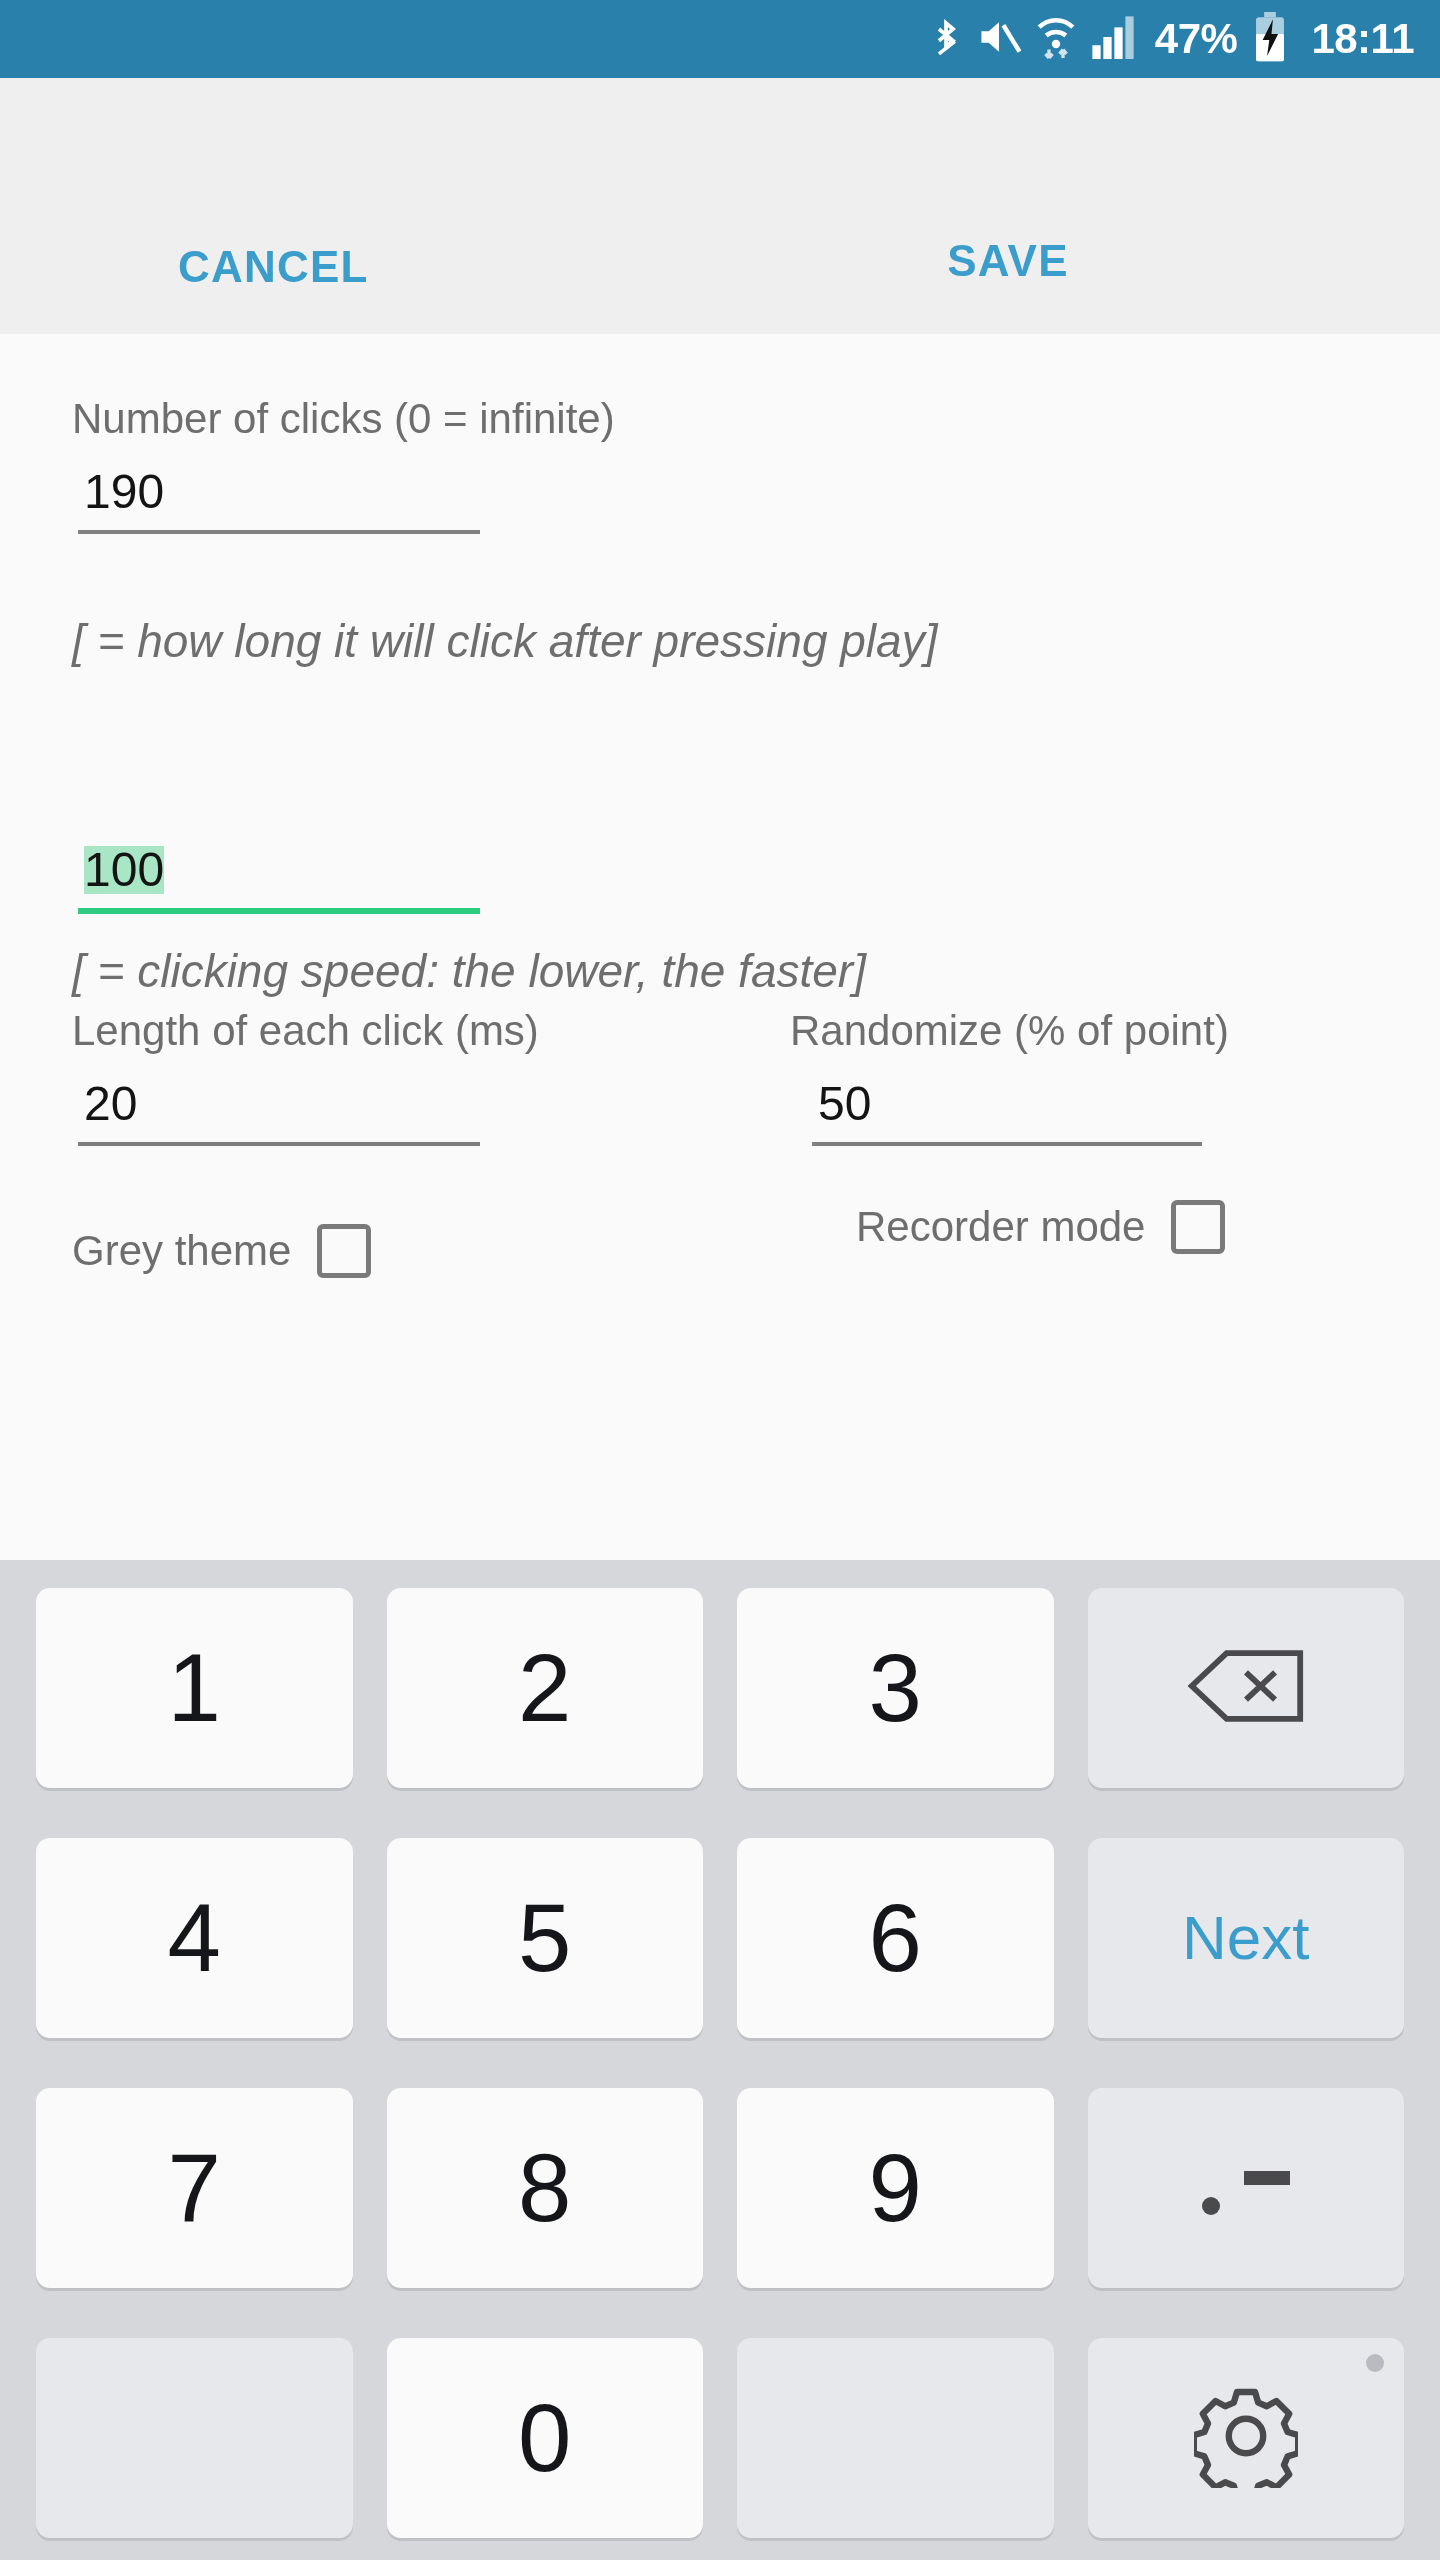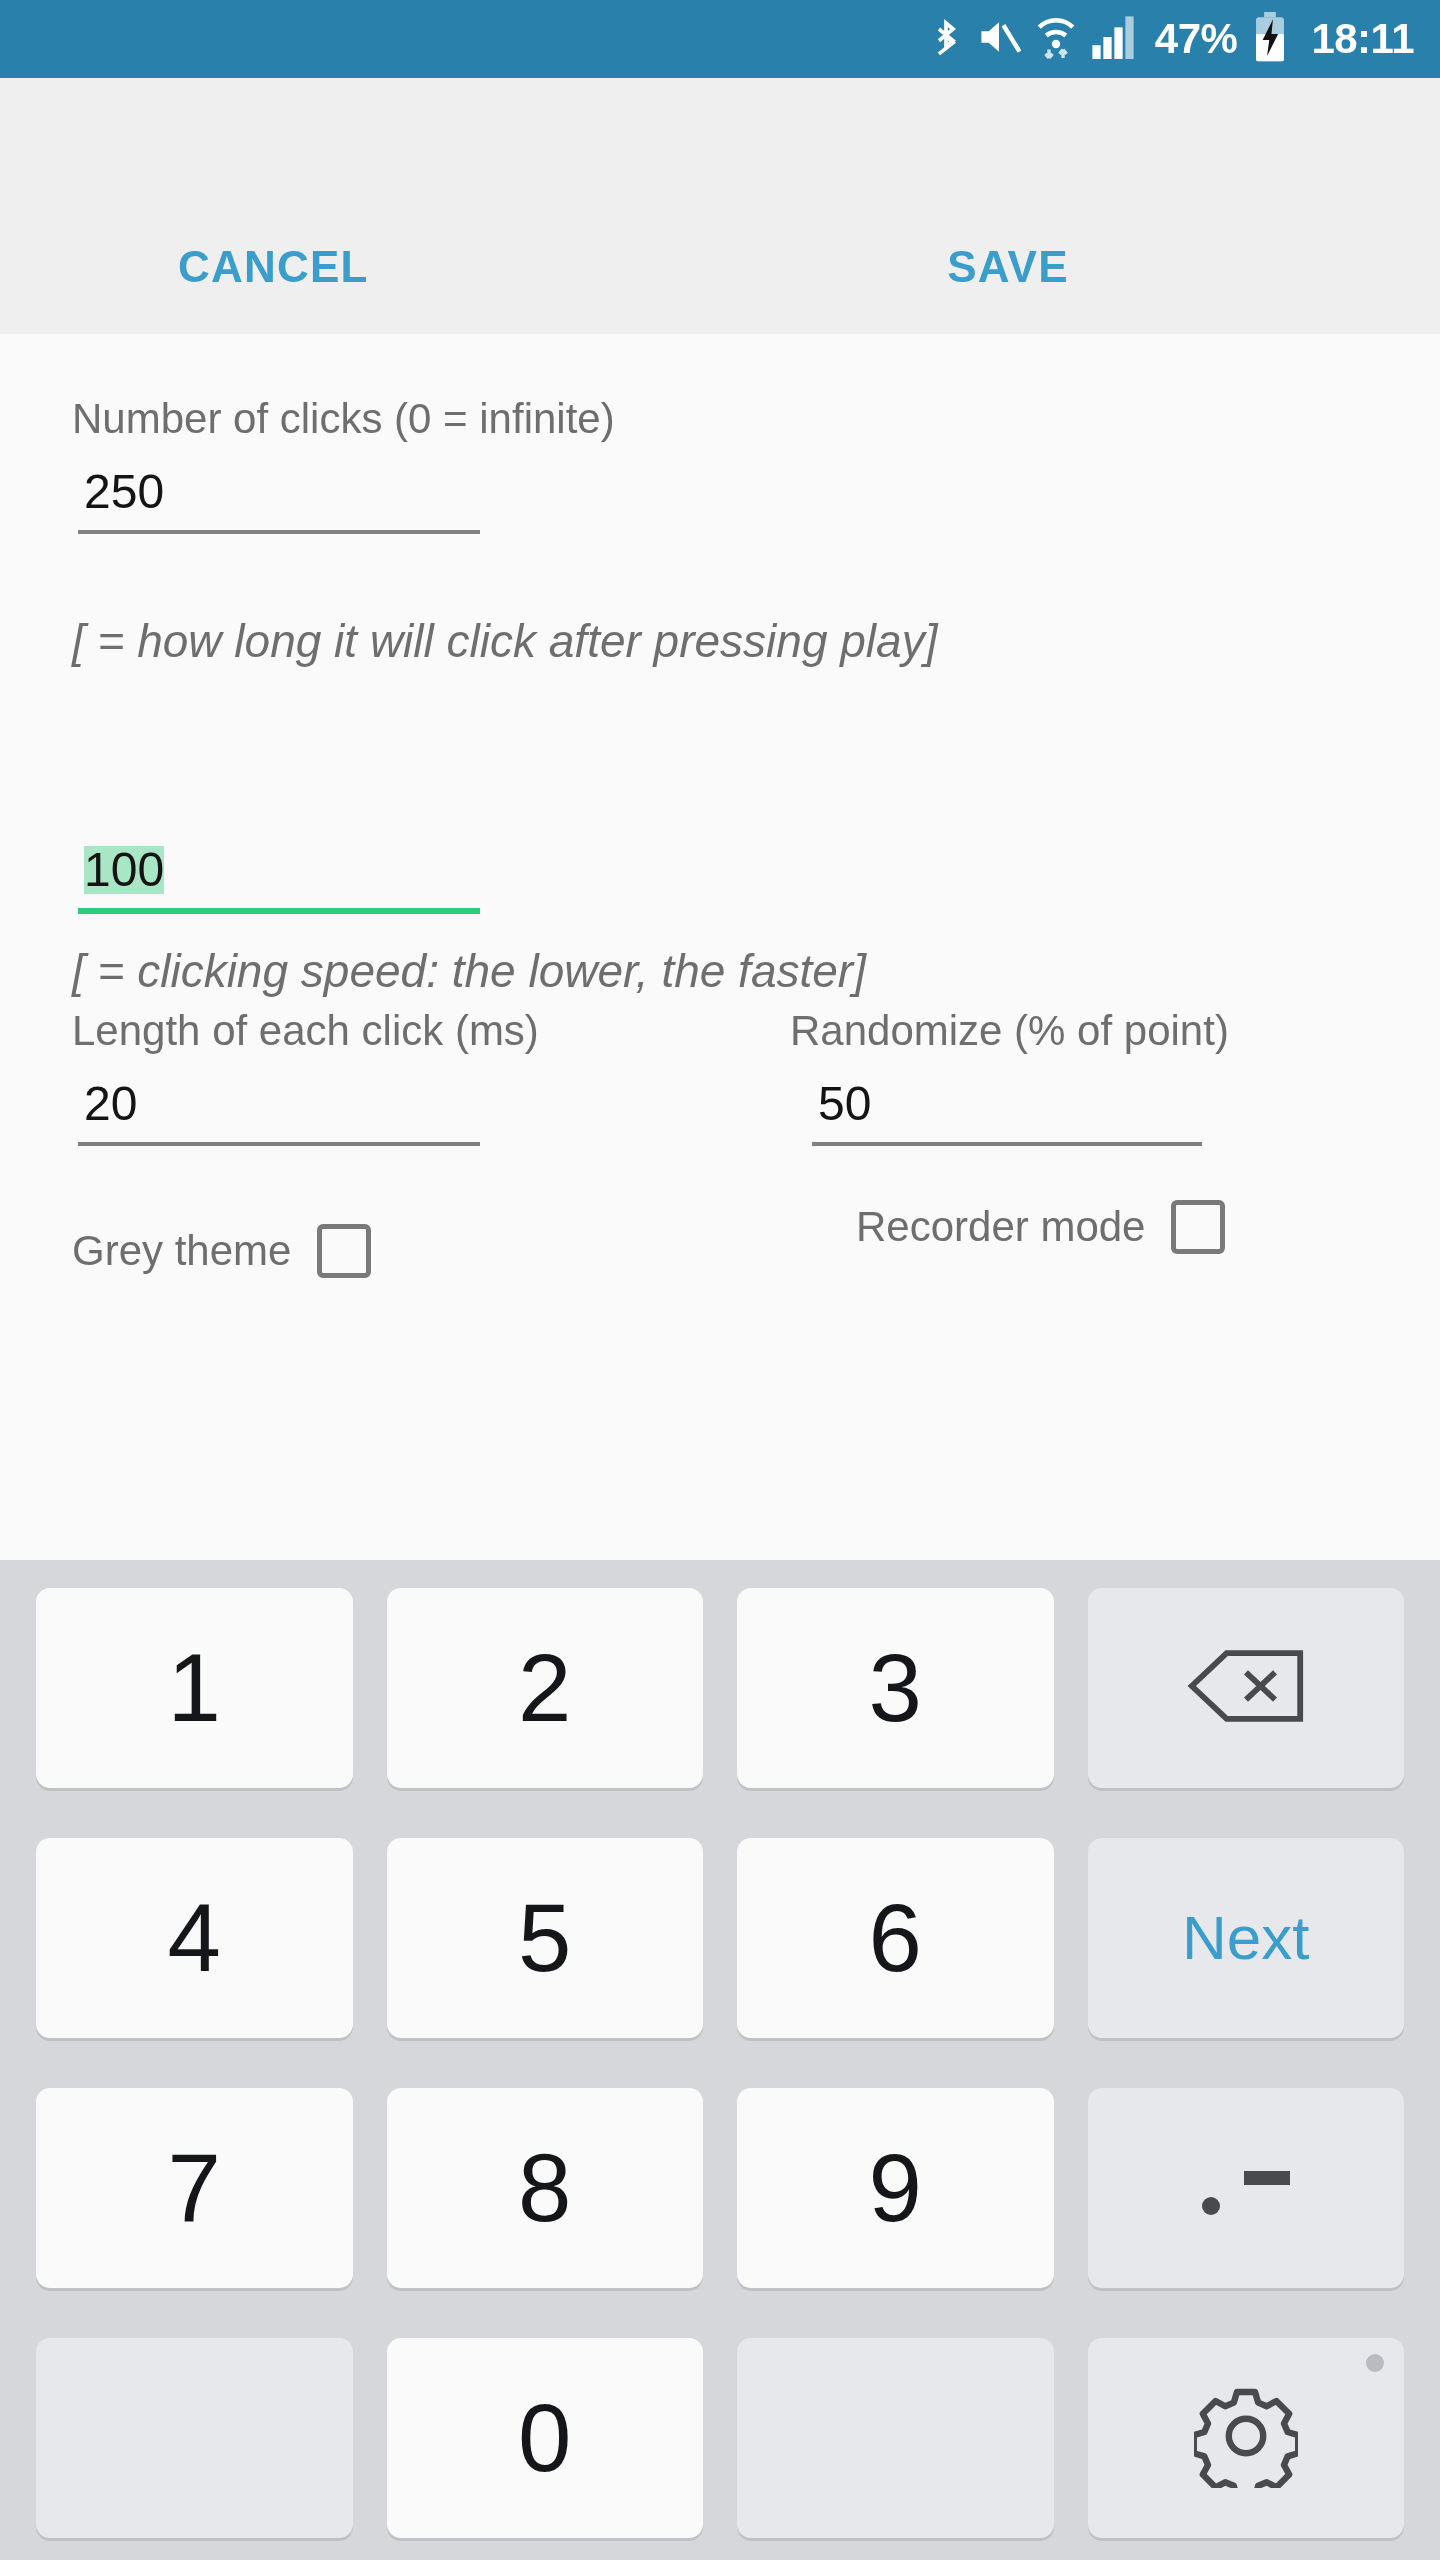--- a/index.html
+++ b/index.html
@@ -39,21 +39,21 @@
     display: flex; align-items: center;
   }
   .act-btn {
     background: none; border: none; cursor: pointer;
     color: #3b9dcc;
     font-family: "Liberation Sans", sans-serif;
     font-size: 44px; font-weight: 700; letter-spacing: 1.2px;
     padding: 14px 20px;
   }
   .act-cancel { position: absolute; left: 158px; top: 150px; }
-  .act-save   { position: absolute; left: 1008px; top: 150px; transform: translateX(-50%); }
+  .act-save   { position: absolute; left: 1008px; top: 144px; transform: translateX(-50%); }
 
   
   .content {
     position: absolute; top: 334px; left: 0;
     width: 1440px; height: 1226px;
     background: #fafafa;
   }
   .field-label {
     position: absolute;
     color: #6e6e6e;
@@ -203,21 +203,21 @@
 
   <div class="actionbar">
     <button class="act-btn act-cancel">CANCEL</button>
     <button class="act-btn act-save">SAVE</button>
   </div>
 
   <div class="content">
 
     <div class="field-label" style="left:72px; top:64px;">Number of clicks (0 = infinite)</div>
     <div class="field-input" style="left:78px; top:134px; width:402px;">
-      <span class="inp-text">250</span>
+      <span class="inp-text">190</span>
     </div>
     <div class="field-hint" style="left:72px; top:284px;">[ = how long it will click after pressing play]</div>
 
     <div class="field-input active" style="left:78px; top:512px; width:402px;">
       <span class="inp-text sel">100</span>
     </div>
 
     <div class="field-hint" style="left:72px; top:614px;">[ = clicking speed: the lower, the faster]</div>
 
     <div class="field-label" style="left:72px; top:676px;">Length of each click (ms)</div>

